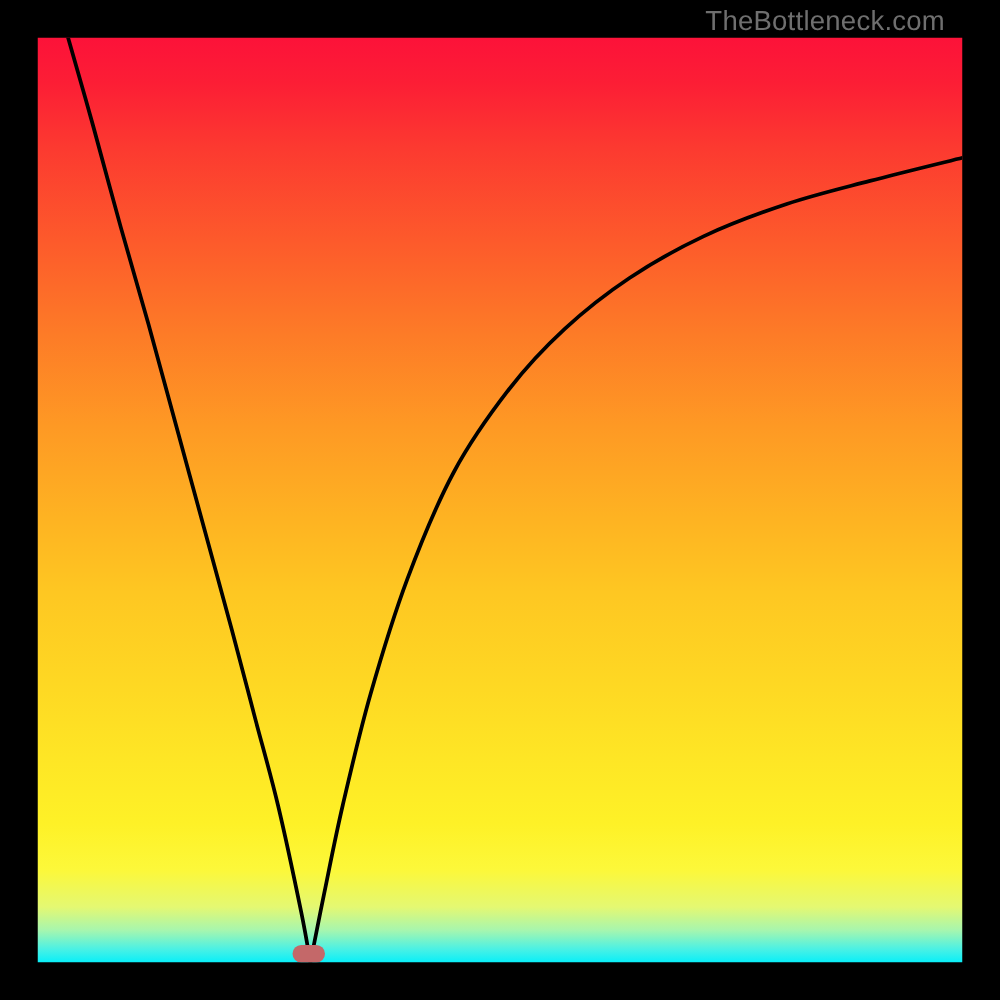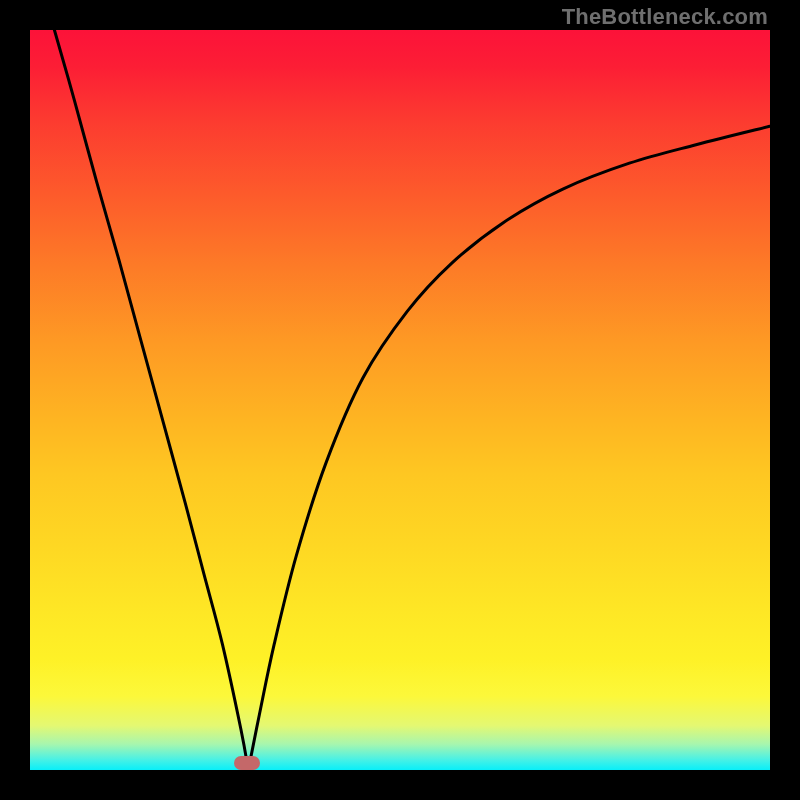--- a/index.html
+++ b/index.html
@@ -43,24 +43,24 @@
   }
   .plot-svg {
     position: absolute;
     inset: 0;
     width: 100%;
     height: 100%;
   }
   .source {
     position: absolute;
     top: 4px;
-    right: 32px;
+    right: 44px;
     color: #6f6f6f;
     font-size: 22px;
-    font-weight: 700;
+    font-weight: 400;
     letter-spacing: 0.2px;
   }
   .marker {
     position: absolute;
     width: 26px;
     height: 14px;
     border-radius: 8px;
     background: #c46869;
     transform: translate(-50%, -50%);
   }

